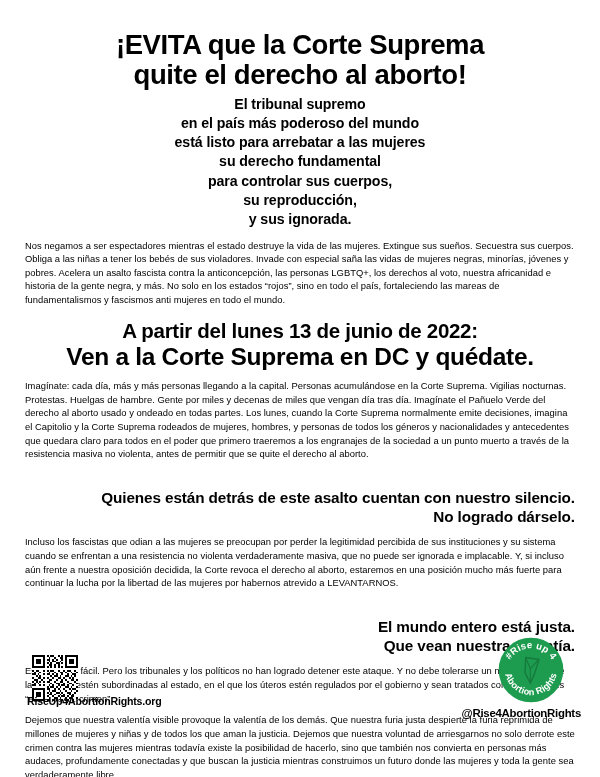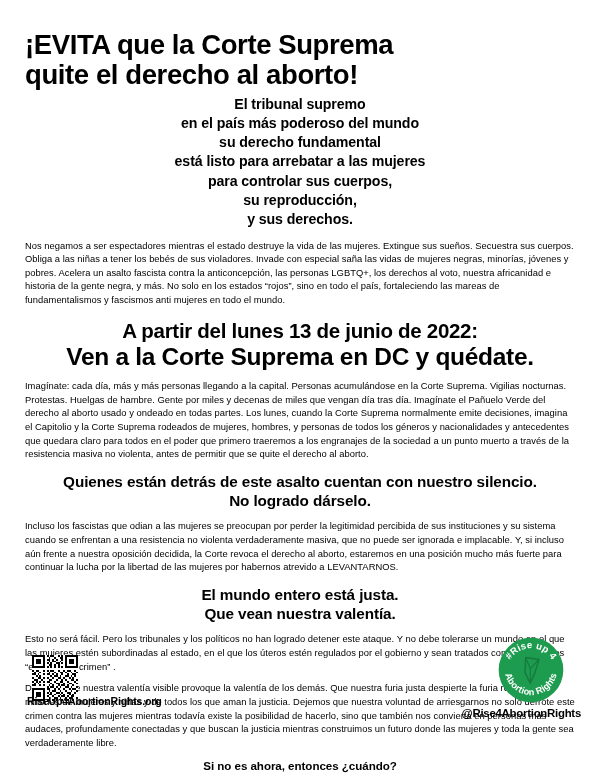--- a/index.html
+++ b/index.html
@@ -21,21 +21,21 @@
     background: #ffffff;
     padding: 0;
     box-sizing: border-box;
   }
   .inner {
     padding: 30px 25px 0 25px;
   }
 
   
   .title {
-    text-align: left;
+    text-align: center;
     font-weight: bold;
     font-size: 27.5px;
     line-height: 1.08;
     letter-spacing: -0.4px;
     margin: 0 0 6px 0;
   }
   .title .l {
     display: block;
   }
 
@@ -61,26 +61,26 @@
   .h2 .l1 {
     display: block;
     font-size: 20.5px;
   }
   .h2 .l2 {
     display: block;
     font-size: 24.5px;
   }
 
   .h3 {
-    text-align: center;
+    text-align: right;
     font-weight: bold;
     font-size: 15.3px;
     line-height: 1.26;
     letter-spacing: -0.1px;
-    margin: 11px 0 9px 0;
+    margin: 27px 0 9px 0;
   }
   .h3 .l {
     display: block;
   }
 
   
   .body {
     font-size: 9.4px;
     line-height: 1.45;
     text-align: left;
@@ -153,25 +153,25 @@
   <div class="inner">
 
     <h1 class="title">
       <span class="l">¡EVITA que la Corte Suprema</span>
       <span class="l">quite el derecho al aborto!</span>
     </h1>
 
     <div class="subtitle">
       <span class="l">El tribunal supremo</span>
       <span class="l">en el país más poderoso del mundo</span>
+      <span class="l">está listo para arrebatar a las mujeres</span>
       <span class="l">su derecho fundamental</span>
-      <span class="l">está listo para arrebatar a las mujeres</span>
       <span class="l">para controlar sus cuerpos,</span>
       <span class="l">su reproducción,</span>
-      <span class="l">y sus derechos.</span>
+      <span class="l">y sus ignorada.</span>
     </div>
 
     <p class="body">Nos negamos a ser espectadores mientras el estado destruye la vida de las mujeres. Extingue sus sueños. Secuestra sus cuerpos. Obliga a las niñas a tener los bebés de sus violadores. Invade con especial saña las vidas de mujeres negras, minorías, jóvenes y pobres. Acelera un asalto fascista contra la anticoncepción, las personas LGBTQ+, los derechos al voto, nuestra africanidad e historia de la gente negra, y más. No solo en los estados “rojos”, sino en todo el país, fortaleciendo las mareas de fundamentalismos y fascismos anti mujeres en todo el mundo.</p>
 
     <h2 class="h2">
       <span class="l1">A partir del lunes 13 de junio de 2022:</span>
       <span class="l2">Ven a la Corte Suprema en DC y quédate.</span>
     </h2>
 
     <p class="body">Imagínate: cada día, más y más personas llegando a la capital. Personas acumulándose en la Corte Suprema. Vigilias nocturnas. Protestas. Huelgas de hambre. Gente por miles y decenas de miles que vengan día tras día. Imagínate el Pañuelo Verde del derecho al aborto usado y ondeado en todas partes. Los lunes, cuando la Corte Suprema normalmente emite decisiones, imagina el Capitolio y la Corte Suprema rodeados de mujeres, hombres, y personas de todos los géneros y nacionalidades y antecedentes que quedara claro para todos en el poder que primero traeremos a los engranajes de la sociedad a un punto muerto a través de la resistencia masiva no violenta, antes de permitir que se quite el derecho al aborto.</p>

